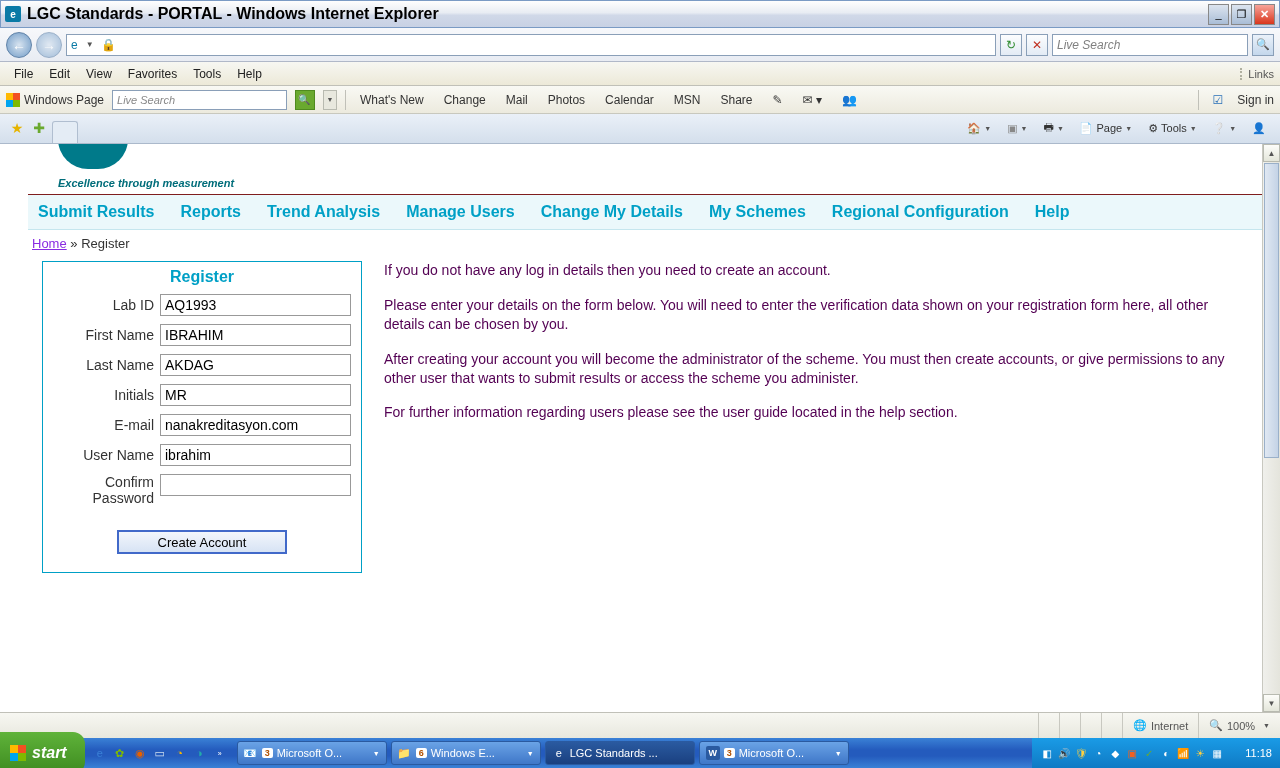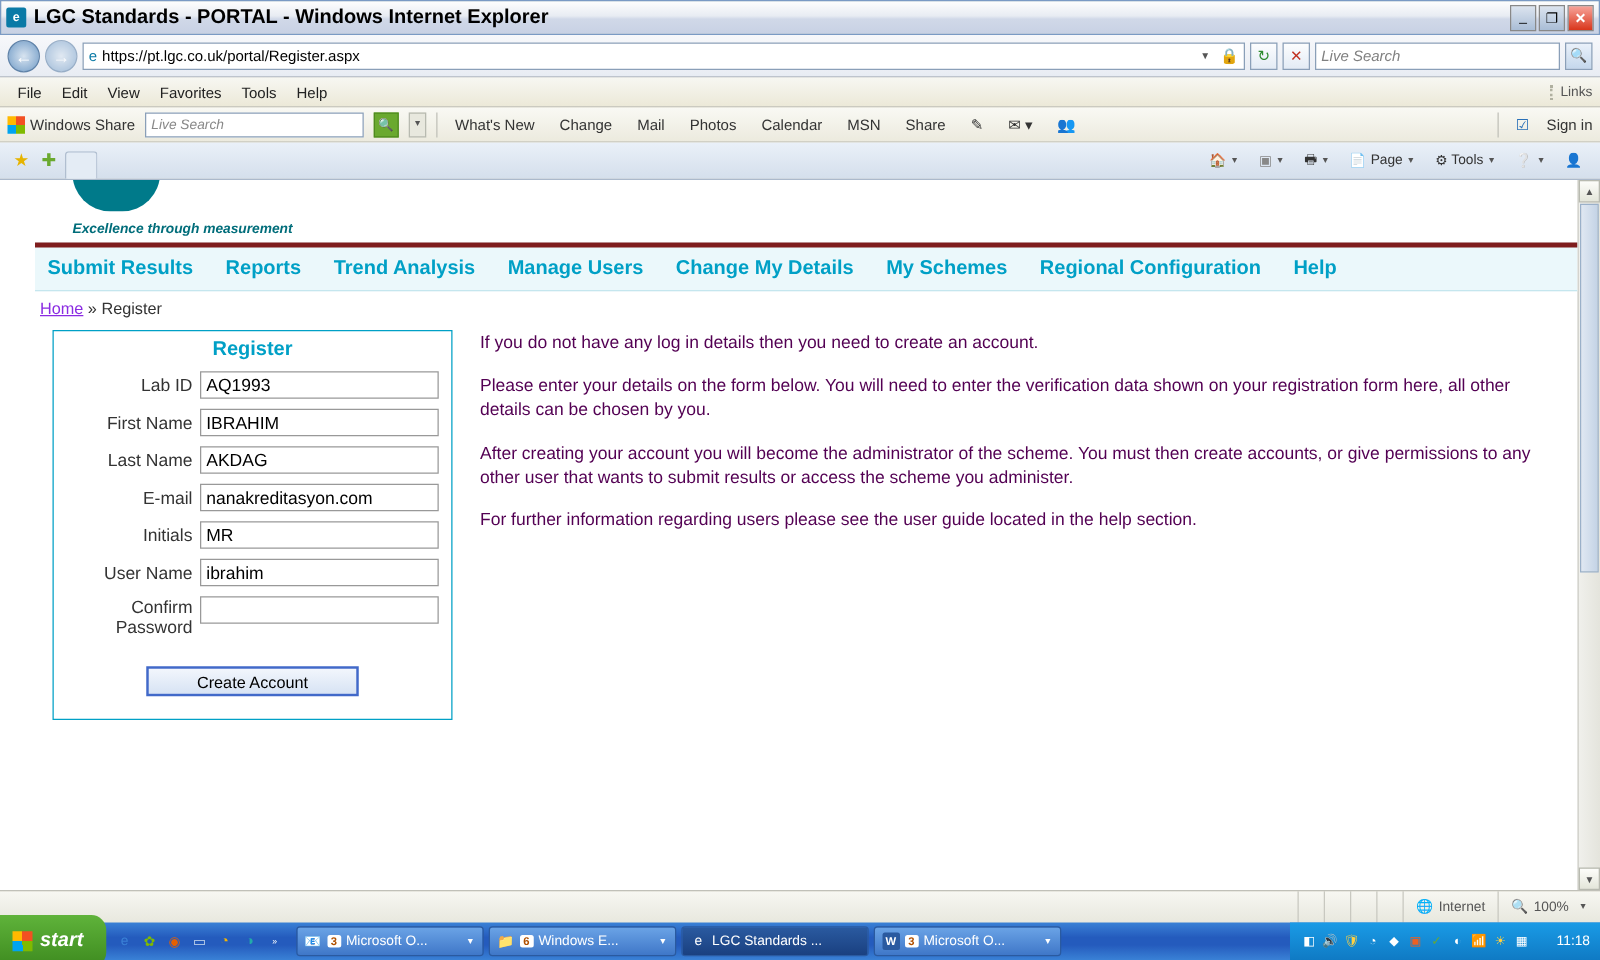--- a/index.html
+++ b/index.html
@@ -57,21 +57,21 @@
 .vscroll { width: 18px; background: linear-gradient(to right,#f0f0ec,#e4e4dc); border-left: 1px solid #c8c8c0; display: flex; flex-direction: column; }
 .vscroll .sbtn { height: 18px; background: linear-gradient(#fdfdfa,#e4e6da); border: 1px solid #b8bab0; display: flex; align-items: center; justify-content: center; font-size: 8px; color: #555; }
 .vscroll .thumb { flex: 1; margin: 1px; background: linear-gradient(to right,#e0e8f2,#c4d3e6); border: 1px solid #9ab0c9; }
 .vscroll .thumb-top { flex: 0 0 52%; }
 
 
 .logo-region { height: 50px; position: relative; }
 .logo-circle { width: 70px; height: 30px; background: #007a8a; border-radius: 0 0 35px 35px; position: absolute; top: -5px; left: 30px; }
 .tagline { font-size: 11px; color: #006d7a; font-weight: bold; font-style: italic; position: absolute; top: 33px; left: 30px; }
 
-.mainnav { background: #ebf8fb; border-top: 4px solid #7f1d1d; border-bottom: 1px solid #c5e6ee; padding: 8px 10px; display: flex; gap: 26px; }
+.mainnav { background: #ebf8fb; border-top: 1px solid #7f1d1d; border-bottom: 1px solid #c5e6ee; padding: 8px 10px; display: flex; gap: 26px; }
 .mainnav a { color: #00a0c6; font-size: 16px; font-weight: bold; text-decoration: none; }
 
 .breadcrumb { padding: 6px 4px; font-size: 13px; }
 .breadcrumb a { color: #8a2be2; text-decoration: underline; }
 .breadcrumb .sep-txt { color: #333; }
 .breadcrumb .current { color: #333; }
 
 .content-row { display: flex; gap: 22px; padding: 4px 14px; align-items: flex-start; }
 
 .reg-panel { width: 320px; border: 1px solid #00a0c6; }
@@ -117,21 +117,20 @@
   <span class="win-btn win-min">_</span>
   <span class="win-btn win-max">❐</span>
   <span class="win-btn win-close">✕</span>
 </div>
 
 <div class="navbar">
   <span class="navbtn">←</span>
   <span class="navbtn" style="opacity:.6">→</span>
   <div class="url-box">
     <span style="color:#0a7aa6;font-size:12px">e</span>
-    <span class="url-text">https://pt.lgc.co.uk/portal/Register.aspx</span>
     <span class="drop">▼</span>
     <span class="lock">🔒</span>
   </div>
   <span class="small-btn" style="color:#2e8b2e">↻</span>
   <span class="small-btn" style="color:#c03020">✕</span>
   <div class="search-box">
     <span>Live Search</span>
   </div>
   <span class="search-go">🔍</span>
 </div>
@@ -142,21 +141,21 @@
   <span class="mitem">View</span>
   <span class="mitem">Favorites</span>
   <span class="mitem">Tools</span>
   <span class="mitem">Help</span>
   <span class="links-label">Links</span>
 </div>
 
 <div class="livebar">
   <span class="wl-logo">
     <span class="wl-flag"></span>
-    <span>Windows Share</span>
+    <span>Windows Page</span>
   </span>
   <span class="wl-search">
     <span>Live Search</span>
   </span>
   <span class="wl-go">🔍</span>
   <span class="wl-go" style="width:14px;background:#e8e8de;border-color:#b8bab0;color:#555;font-size:7px">▼</span>
   <span class="sep"></span>
   <span class="wl-link">What's New</span>
   <span class="wl-link">Change</span>
   <span class="wl-link">Mail</span>
@@ -238,26 +237,26 @@
             </div>
           <div class="frow" style="margin-top:6px">
               <span class="flabel">First Name</span>
               <input class="finput" value="IBRAHIM" style="">
             </div>
           <div class="frow">
               <span class="flabel">Last Name</span>
               <input class="finput" value="AKDAG" style="">
             </div>
           <div class="frow">
+              <span class="flabel">Initials</span>
+              <input class="finput" value="MR" style="">
+            </div>
+          <div class="frow">
               <span class="flabel">E-mail</span>
               <input class="finput" value="nanakreditasyon.com" style="">
-            </div>
-          <div class="frow">
-              <span class="flabel">Initials</span>
-              <input class="finput" value="MR" style="">
             </div>
           <div class="frow">
               <span class="flabel">User Name</span>
               <input class="finput" value="ibrahim" style="">
             </div>
           <div class="frow top-align">
               <span class="flabel" style="line-height:1.15">Confirm Password</span>
               <input class="finput" value="" style="">
             </div>
           <div class="btn-row"><button class="create-btn">Create Account</button></div>

